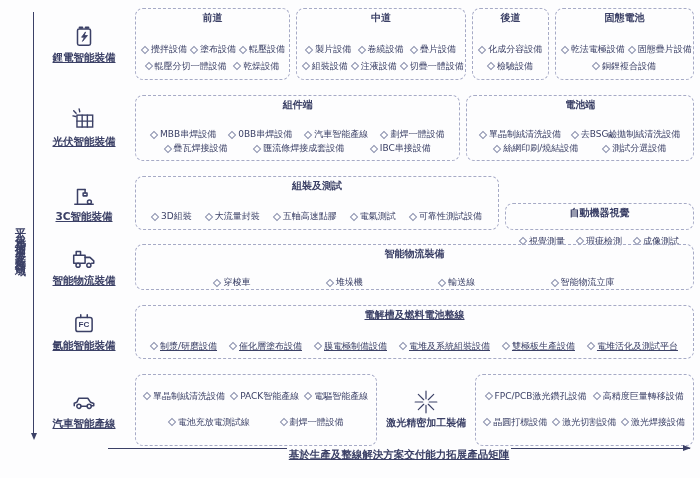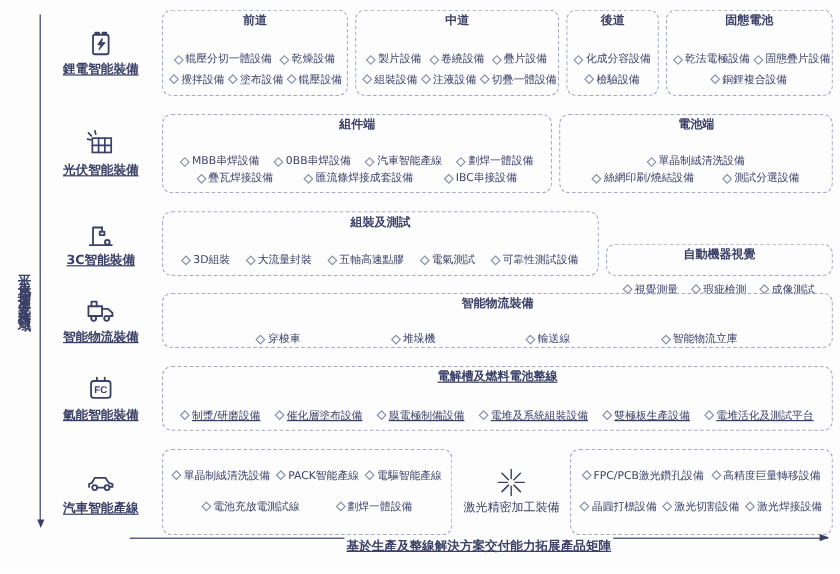--- a/index.html
+++ b/index.html
@@ -31,21 +31,21 @@
   .box{border:1px dashed #a6aac6;border-radius:8px;padding:2px 6px 3px;display:flex;flex-direction:column;min-width:0;gap:16px;}
   .box-title{text-align:center;font-weight:700;font-size:10px;line-height:13px;flex:0 0 auto;}
   .box-lines{flex:1;display:flex;flex-direction:column;justify-content:space-evenly;min-width:0;}
   .line{display:flex;justify-content:space-evenly;align-items:center;gap:4px;min-width:0;}
   .item{display:inline-flex;align-items:center;gap:3px;font-size:9px;white-space:nowrap;}
   .bullet{width:4px;height:4px;border:1px solid #8a90ad;transform:rotate(45deg);flex:0 0 auto;background:#fff;}
   .item-text{white-space:nowrap;}
 
   .center-label{width:86px;flex:0 0 auto;display:flex;flex-direction:column;align-items:center;justify-content:center;gap:1px;}
   .center-icon svg{width:26px;height:26px;display:block;}
-  .center-text{font-size:10px;font-weight:400;text-align:right;white-space:nowrap;}
+  .center-text{font-size:10px;font-weight:700;text-align:right;white-space:nowrap;}
 
   
   .bottom-axis{height:26px;flex:0 0 auto;display:flex;align-items:flex-start;gap:2px;margin:0 10px 4px 70px;text-decoration:underline;}
   .hline{flex:1;height:0;border-top:1.3px solid #3b4066;position:relative;}
   .arrowhead-right{position:absolute;right:-1px;top:-4.3px;width:0;height:0;border-left:8px solid #3b4066;border-top:3.6px solid transparent;border-bottom:3.6px solid transparent;}
   .bottom-label{font-size:10.5px;font-weight:700;white-space:nowrap;}
 </style>
 </head>
 <body>
 
@@ -70,39 +70,39 @@
             </div>
             <div class="cat-label">鋰電智能裝備</div>
           </div>
           <div class="boxes">
             <div class="box" style="flex: 18 1 0px;">
               <div class="box-title">前道</div>
               <div class="box-lines">
                 <div class="line">
                   <span class="item">
                     <span class="bullet"></span>
+                    <span class="item-text">攪拌設備</span>
+                  </span>
+                  <span class="item">
+                    <span class="bullet"></span>
+                    <span class="item-text">塗布設備</span>
+                  </span>
+                  <span class="item">
+                    <span class="bullet"></span>
+                    <span class="item-text">輥壓設備</span>
+                  </span>
+                </div>
+                <div class="line">
+                  <span class="item">
+                    <span class="bullet"></span>
                     <span class="item-text">輥壓分切一體設備</span>
                   </span>
                   <span class="item">
                     <span class="bullet"></span>
                     <span class="item-text">乾燥設備</span>
-                  </span>
-                </div>
-                <div class="line">
-                  <span class="item">
-                    <span class="bullet"></span>
-                    <span class="item-text">攪拌設備</span>
-                  </span>
-                  <span class="item">
-                    <span class="bullet"></span>
-                    <span class="item-text">塗布設備</span>
-                  </span>
-                  <span class="item">
-                    <span class="bullet"></span>
-                    <span class="item-text">輥壓設備</span>
                   </span>
                 </div>
               </div>
             </div>
             <div class="box" style="flex: 20 1 0px;">
               <div class="box-title">中道</div>
               <div class="box-lines">
                 <div class="line">
                   <span class="item">
                     <span class="bullet"></span>
@@ -224,20 +224,24 @@
                 </div>
               </div>
             </div>
             <div class="box" style="flex: 24 1 0px;">
               <div class="box-title">電池端</div>
               <div class="box-lines">
                 <div class="line">
                   <span class="item">
                     <span class="bullet"></span>
                     <span class="item-text">單晶制絨清洗設備</span>
+                  </span>
+                  <span class="item">
+                    <span class="bullet"></span>
+                    <span class="item-text">去BSG鹼拋制絨清洗設備</span>
                   </span>
                 </div>
                 <div class="line">
                   <span class="item">
                     <span class="bullet"></span>
                     <span class="item-text">絲網印刷/燒結設備</span>
                   </span>
                   <span class="item">
                     <span class="bullet"></span>
                     <span class="item-text">測試分選設備</span>

